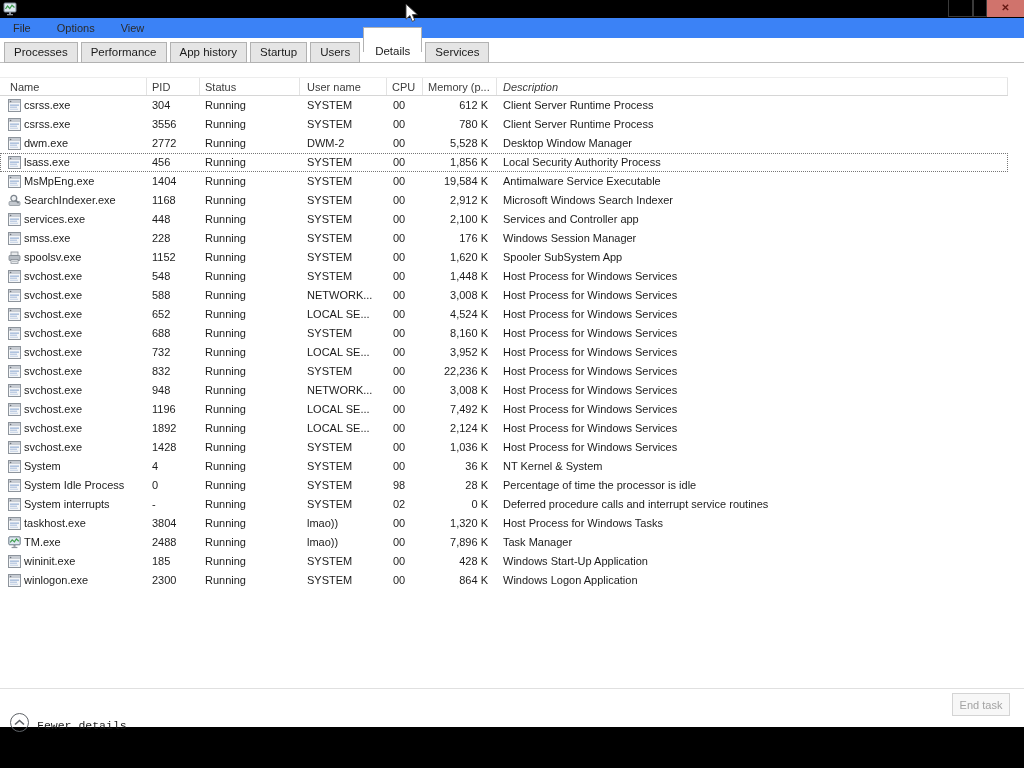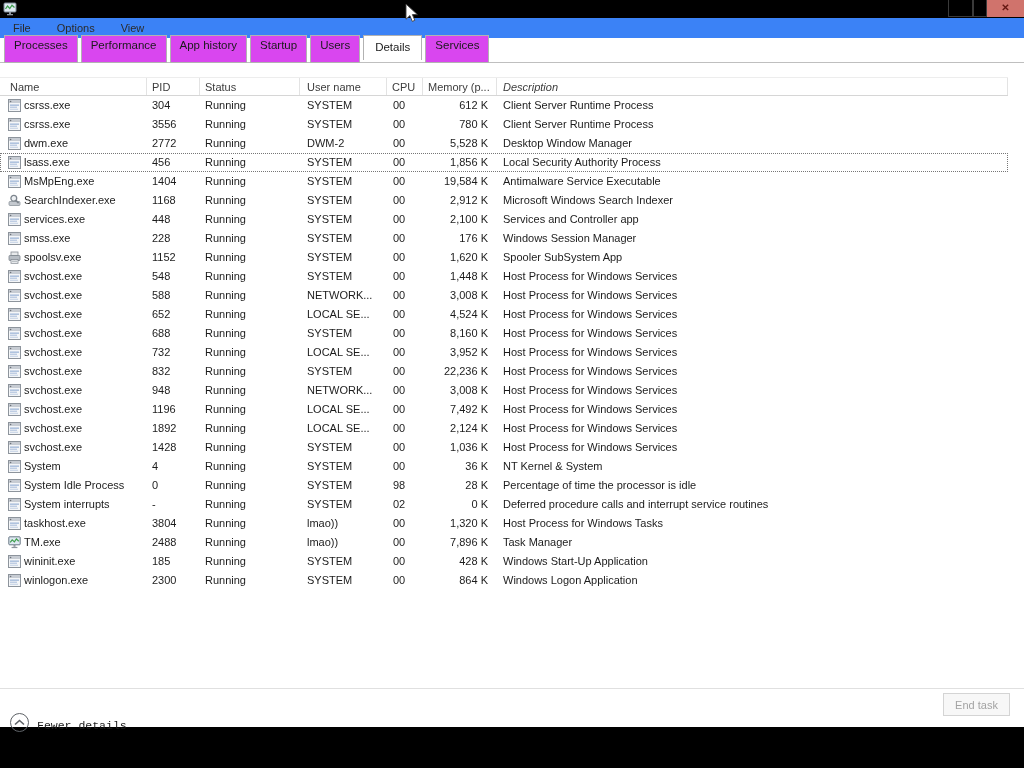--- a/index.html
+++ b/index.html
@@ -18,25 +18,25 @@
               font-size:10px; font-weight:bold; text-align:center; line-height:16px; }
 
   
   .menubar { height:20px; background:#3b82f6; display:flex; align-items:center; padding-left:7px; }
   .menu-item { font-size:11px; color:#2b2b2b; padding:2px 6px; margin-right:14px; cursor:default; }
 
   
   .tabstrip { position:relative; height:26px; background:#fff; display:flex;
               align-items:flex-end; padding-left:4px; }
   .tabstrip::after { content:""; position:absolute; left:0; right:0; bottom:1px; height:1px; background:#bfbfbf; }
-  .tab { position:relative; height:28px; background:#d946ef; border:1px solid #b2b2b2;
+  .tab { position:relative; height:21px; background:#e5e5e5; border:1px solid #b2b2b2;
          font-size:11.5px; color:#1a1a1a; padding:0 9px; line-height:18px;
          margin-right:3px; margin-bottom:1px; z-index:1; white-space:nowrap; }
   .tab.active { height:25px; line-height:23px; background:#fff; border-bottom:none;
-                margin-bottom:4px; z-index:3; padding:0 11px; }
+                margin-bottom:12px; z-index:3; padding:12px 11px; }
 
   
   .list { position:absolute; top:77px; left:0; width:1008px; font-size:11px; color:#1c1c1c; }
   .grid { display:grid; grid-template-columns:147px 53px 100px 87px 36px 74px 1fr; }
   .lheader { height:19px; border-bottom:1px solid #d6d6d6; border-top:1px solid #ededed; color:#3c3c3c; }
   .hcell { border-right:1px solid #e3e3e3; line-height:18px; white-space:nowrap; overflow:hidden; }
   .row { height:19px; }
   .row.focused { outline:1px dotted #767676; outline-offset:-1px; }
   .cell { line-height:19px; white-space:nowrap; overflow:hidden; }
   .c-name { padding-left:8px; display:flex; align-items:center; }
@@ -55,21 +55,21 @@
   .hc-mem { padding-left:5px; }
   .hc-desc { padding-left:6px;font-style:italic; }
 
   
   .footer { position:absolute; left:0; bottom:0; width:1024px; height:39px;
             border-top:1px solid #e0e0e0; background:#fff; }
   .fewer { position:absolute; left:10px; top:24px; display:flex; align-items:flex-end; cursor:default;font-family:Liberation Mono, monospace; }
   .fewer-circle { width:19px; height:19px; border:1.4px solid #5f6368; border-radius:50%;
                   display:flex; align-items:center; justify-content:center; margin-right:8px; }
   .fewer-label { font-size:11.5px; color:#1c1c1c; }
-  .endtask { position:absolute; right:14px; top:4px; width:67px; height:23px;
+  .endtask { position:absolute; right:14px; top:4px; width:58px; height:23px;
              background:#f7f7f7; border:1px solid #d4d4d4; color:#a3a3a3;
              font-size:11px; font-family:"Liberation Sans", sans-serif; }
 
   .cursor { position:absolute; left:405px; top:3px; z-index:50; }
 </style>
 </head>
 <body>
 
 <div class="screen">
   <div class="window">

